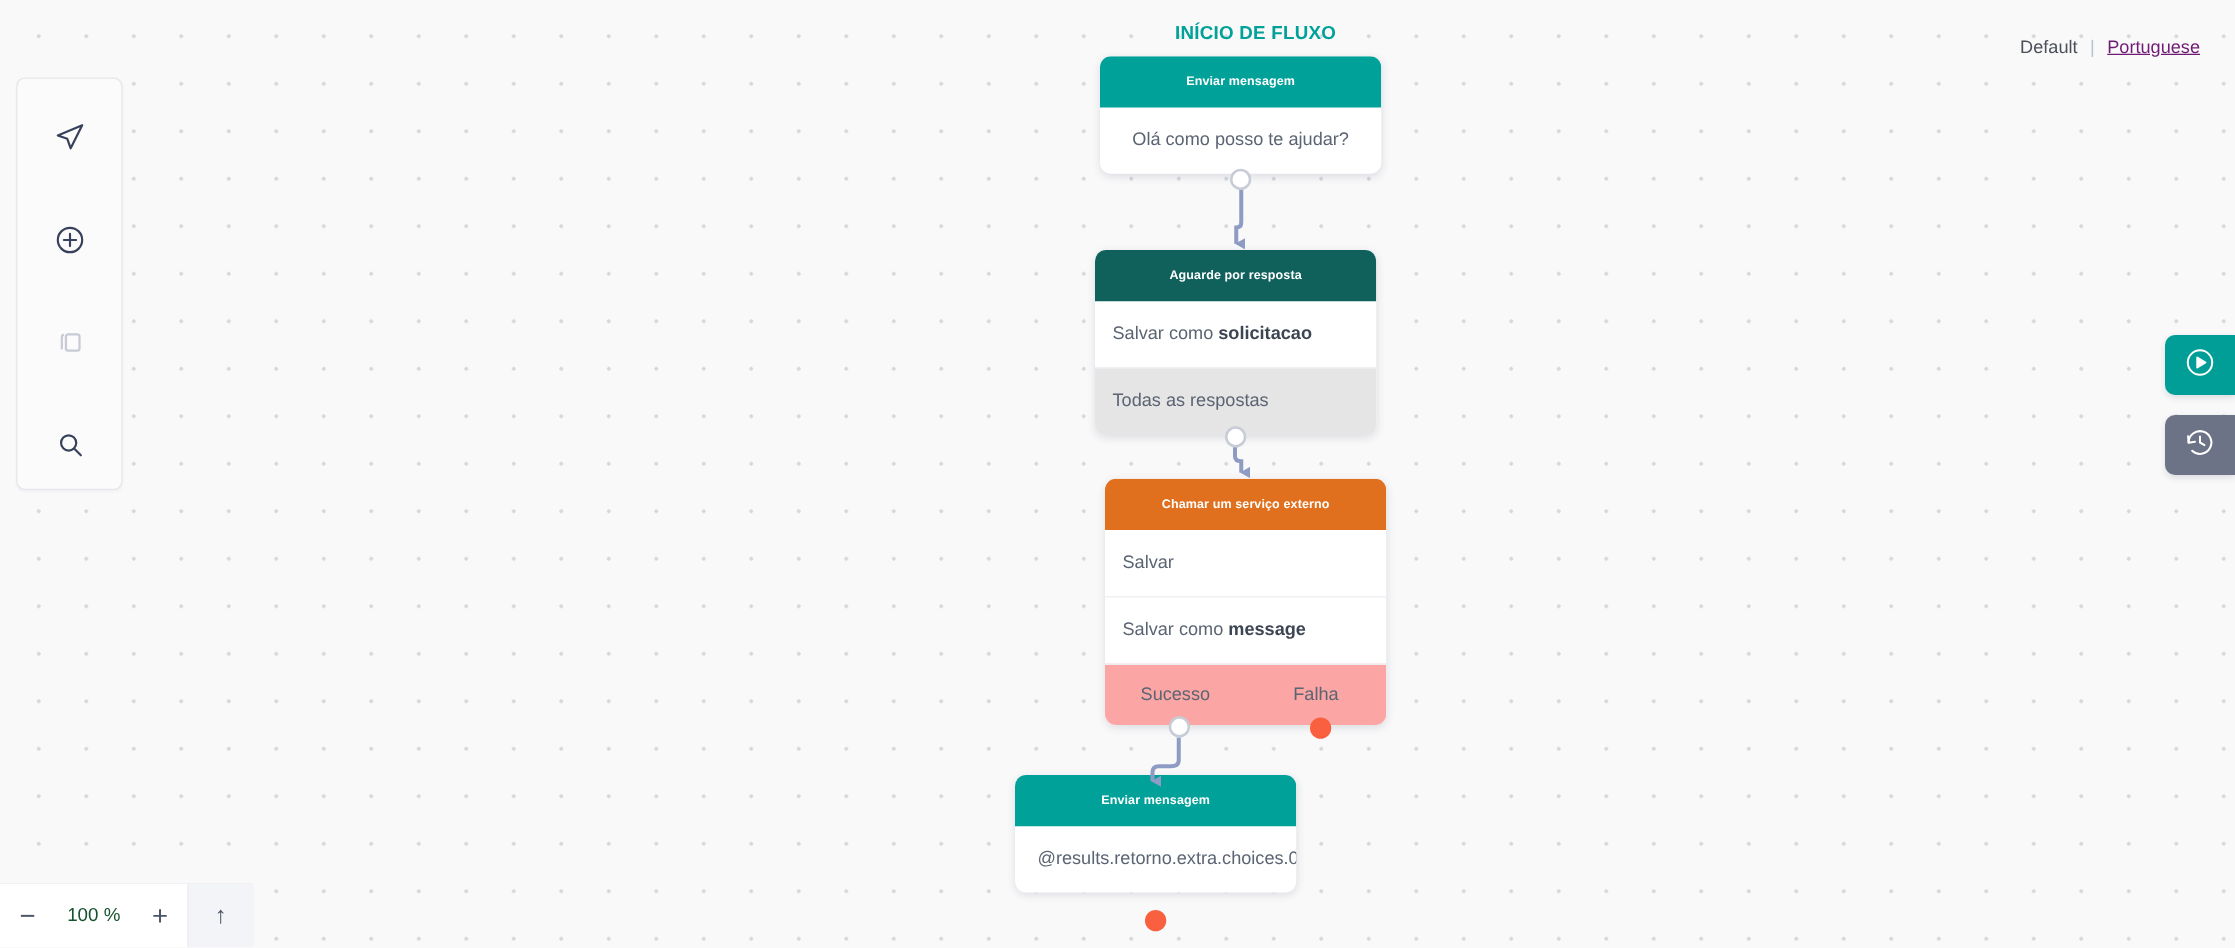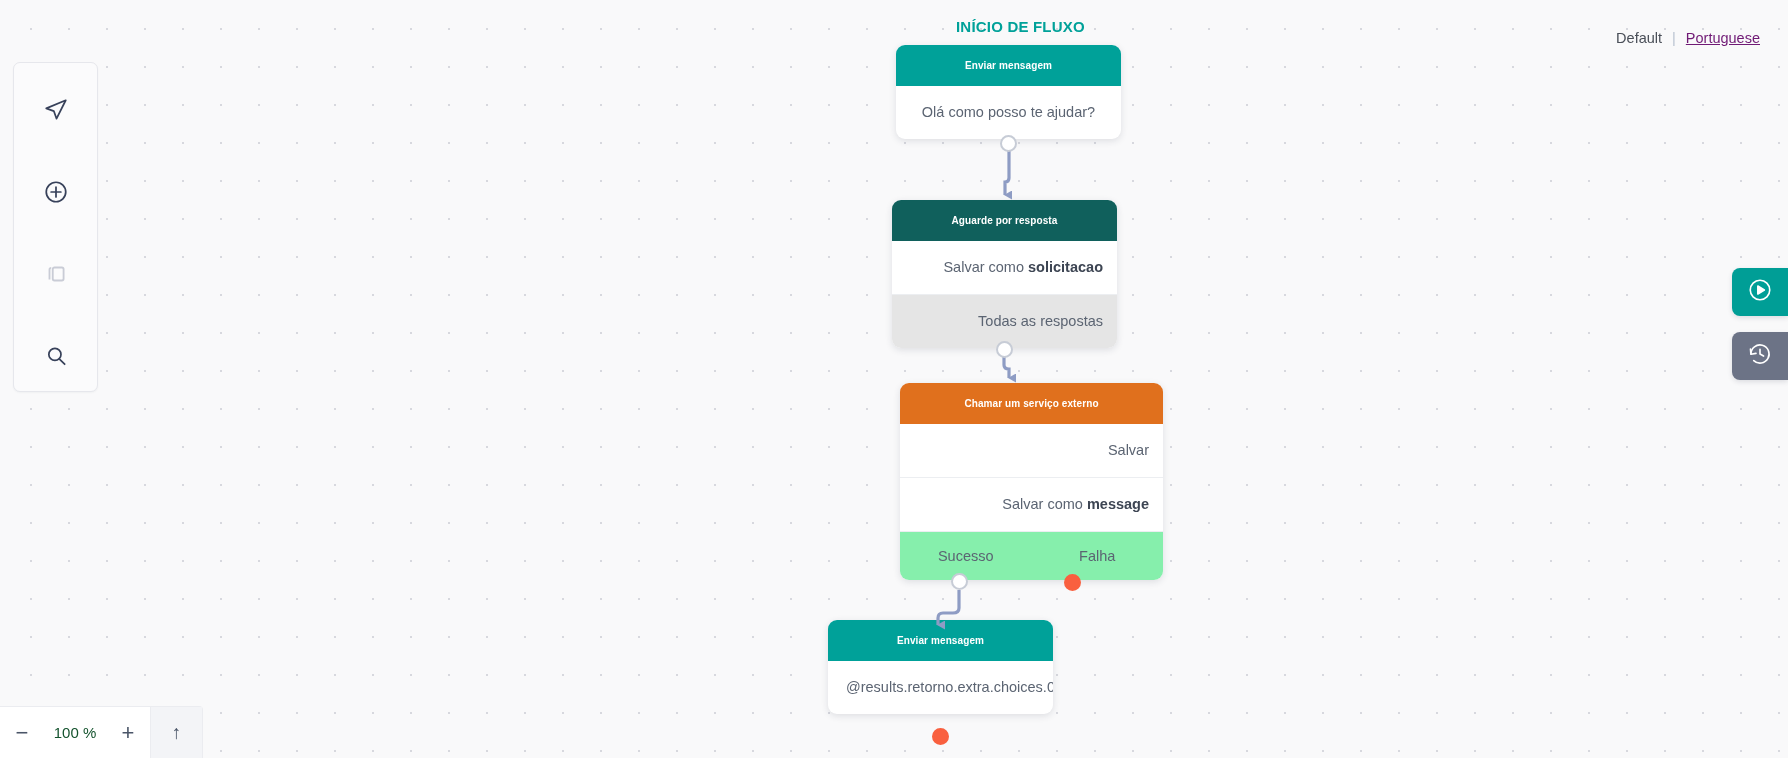--- a/index.html
+++ b/index.html
@@ -10,21 +10,21 @@
   }
   body {
     background-color: #f9f9fa;
     background-image: radial-gradient(circle, #d7d8de 1.4px, transparent 1.5px);
     background-size: 38px 38px;
     background-position: 12px 10px;
     position: relative;
   }
 
   
-  #canvas { position: absolute; inset: 0; margin-left: 16px; }
+  #canvas { position: absolute; inset: 0; }
 
   
   .flow-title {
     position: absolute;
     left: 940px; top: 18px;
     font-size: 15px;
     font-weight: 600;
     letter-spacing: .2px;
     color: #00a199;
     white-space: nowrap;
@@ -131,34 +131,34 @@
     font-weight: 700;
     color: #ffffff;
     padding: 15px 10px;
     letter-spacing: .1px;
   }
   .hdr-teal  { background: #00a199; }
   .hdr-green { background: #10605c; }
   .hdr-orange{ background: #e0701d; }
 
   .node-row {
-    text-align: right;
+    text-align: left;
     font-size: 14.5px;
     color: #5b6472;
     padding: 16px 14px;
     line-height: 1.45;
   }
   .node-row.bordered { border-top: 1px solid #eceef1; }
   .node-row.muted { background: #e5e5e5; }
   .node-row b { color: #3d4553; font-weight: 700; }
   .node-row.left { text-align: center; padding-left: 18px; padding-right: 18px; }
 
   .node-split {
     display: flex;
-    background: #86efac;
+    background: #fca5a5;
     border-top: 1px solid #eceef1;
   }
   .node-split > div {
     flex: 1;
     text-align: center;
     font-size: 14.5px;
     color: #5b6472;
     padding: 16px 6px;
   }
 
@@ -218,21 +218,21 @@
   <div class="node" style="left:876px; top:200px; width:225px;">
     <div class="node-header hdr-green">Aguarde por resposta</div>
     <div class="node-row">
       <span>Salvar como</span>
       <b>solicitacao</b>
     </div>
     <div class="node-row muted bordered">Todas as respostas</div>
   </div>
   <div class="handle handle-open" style="left:980px; top:341px;"></div>
 
-  <div class="node" style="left:884px; top:383px; width:263px;">
+  <div class="node" style="left:884px; top:383px; width:225px;">
     <div class="node-header hdr-orange">Chamar um serviço externo</div>
     <div class="node-row">Salvar</div>
     <div class="node-row bordered">
       <span>Salvar como</span>
       <b>message</b>
     </div>
     <div class="node-split">
       <div>Sucesso</div>
       <div>Falha</div>
     </div>

